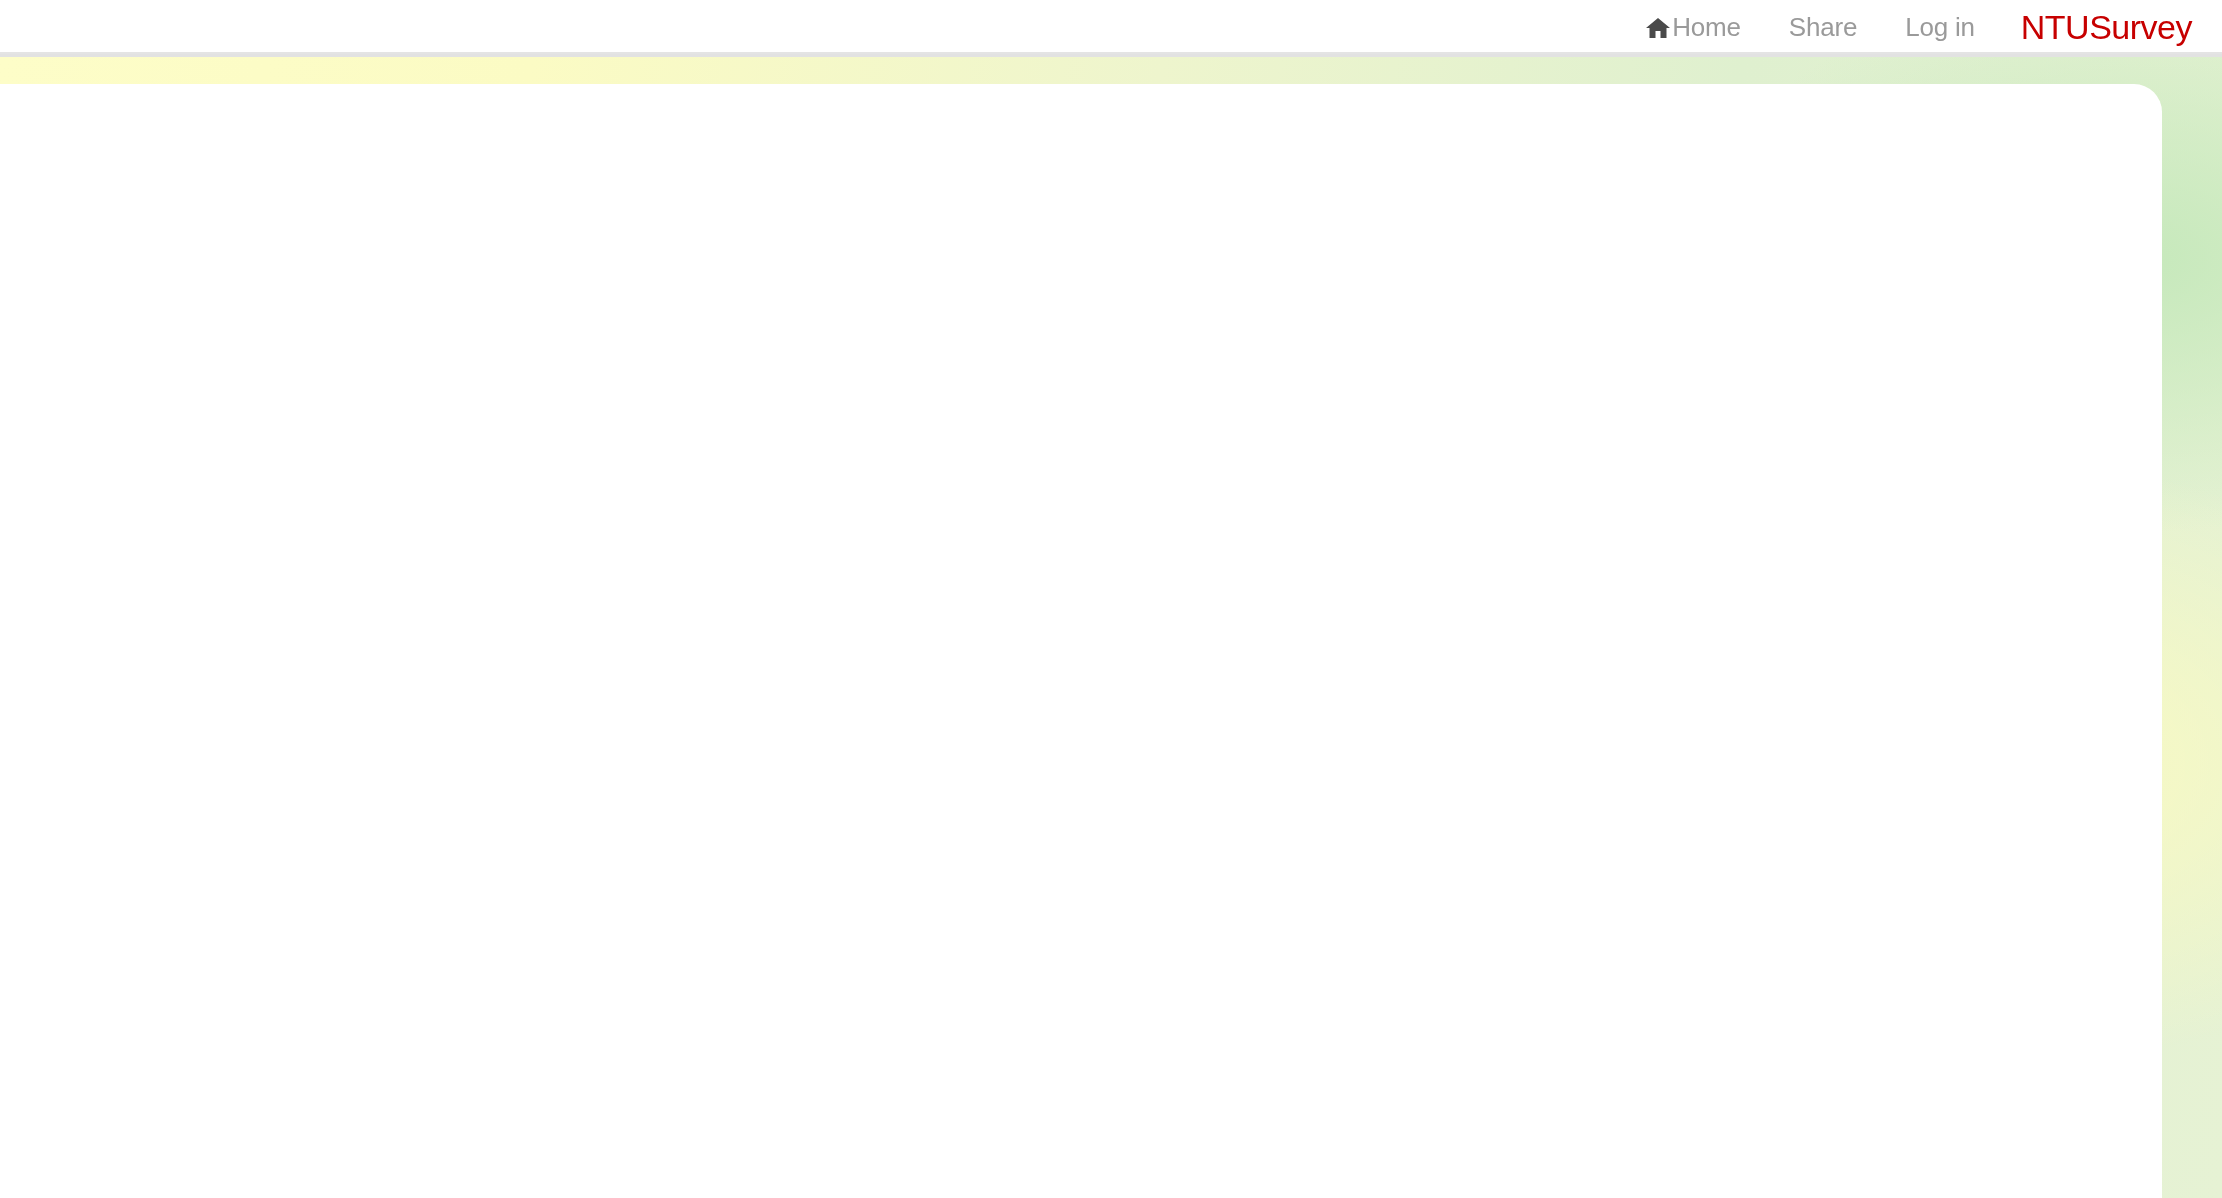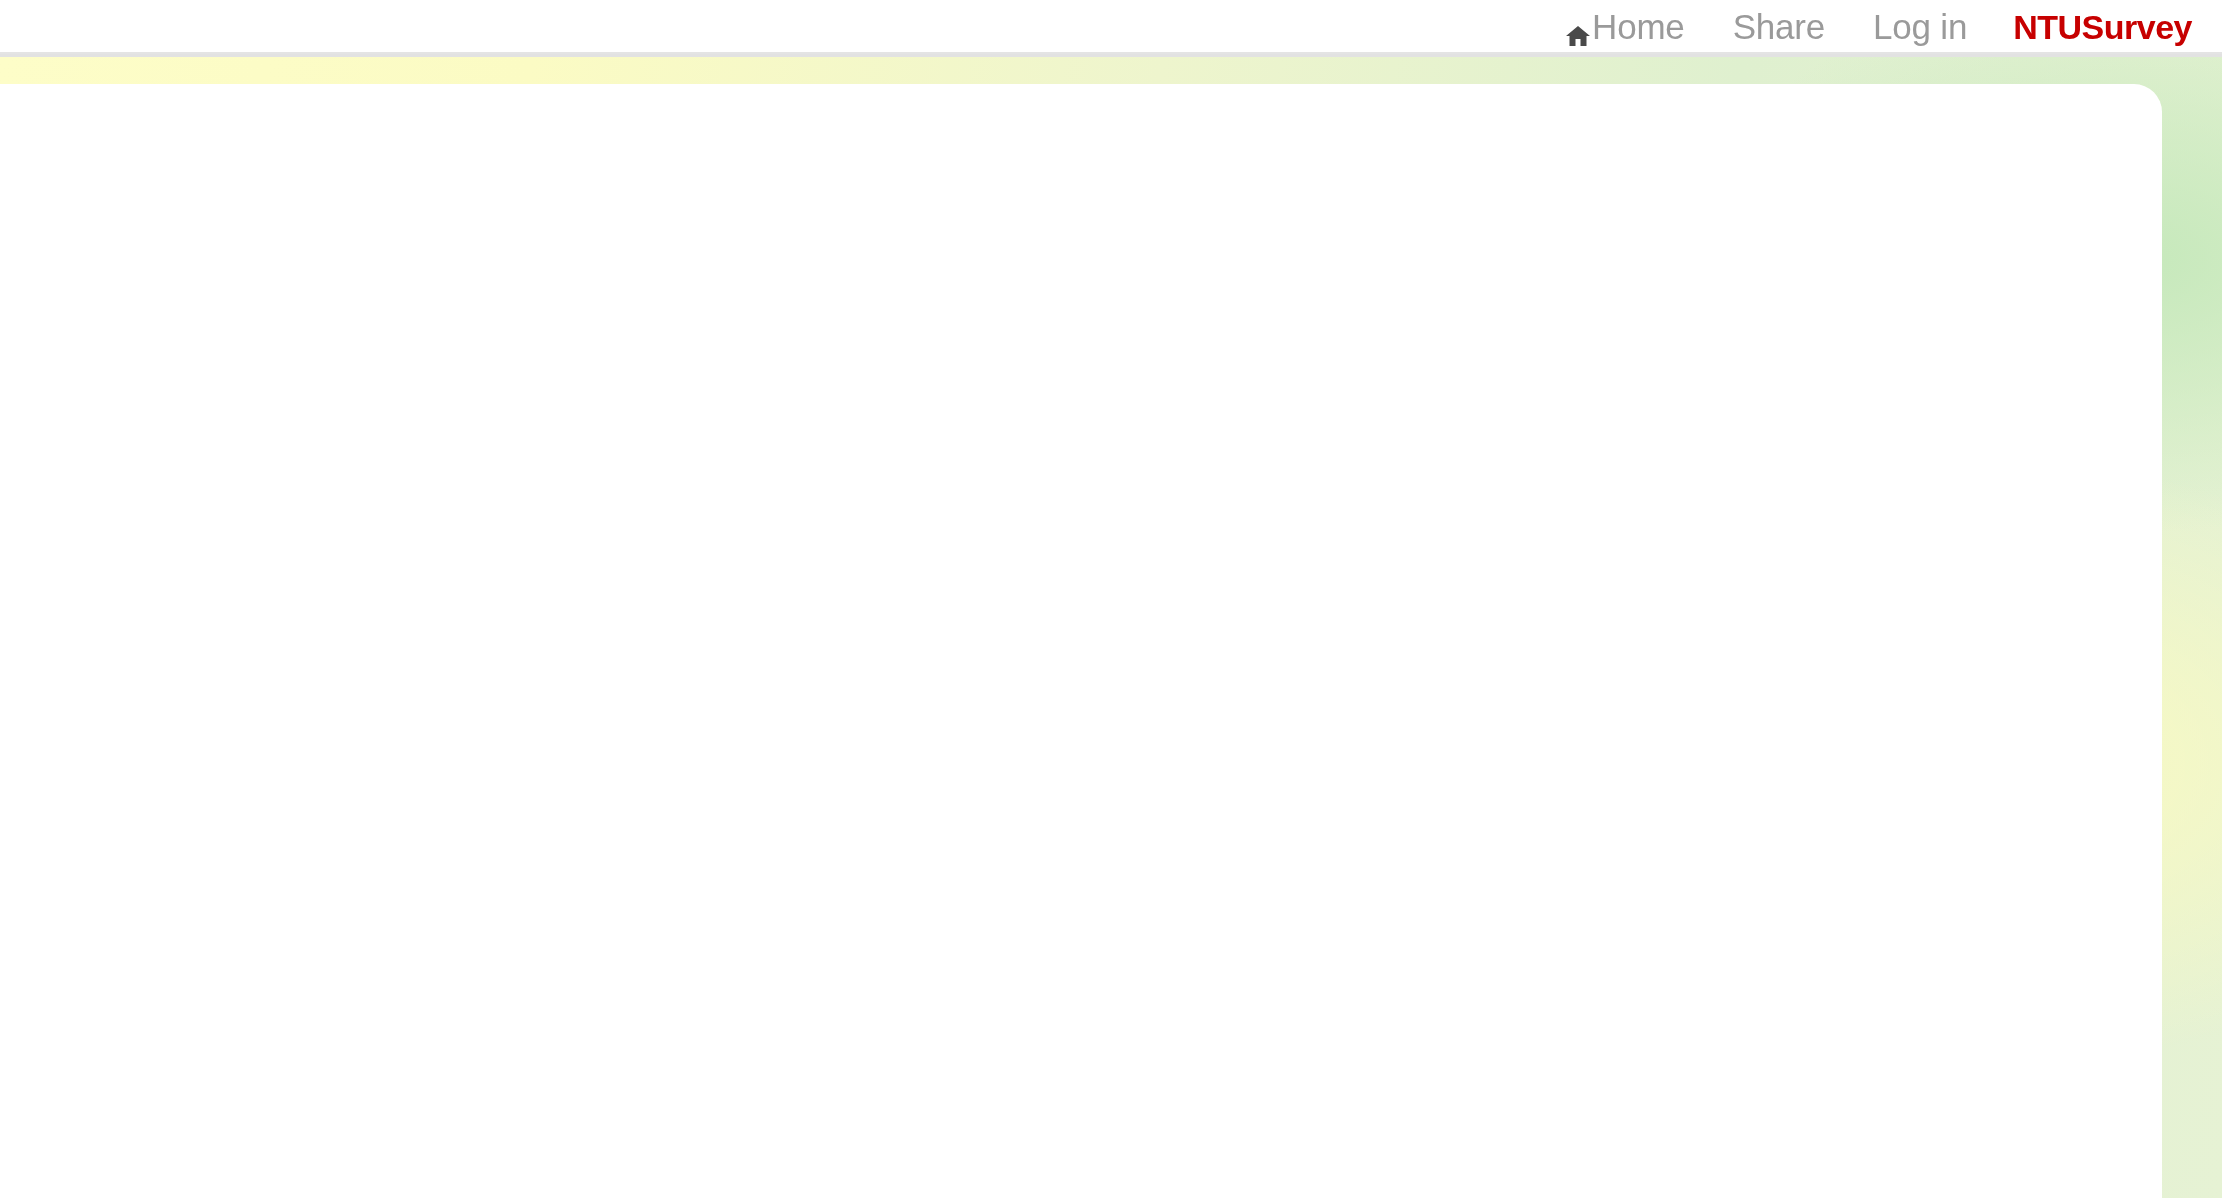--- a/index.html
+++ b/index.html
@@ -30,31 +30,31 @@
     background: #ffffff;
     border-bottom: 2px solid #e4e4e4;
     z-index: 20;
   }
   #nav-links {
     position: absolute; right: 0; top: 0; height: 54px;
     display: flex; align-items: center; gap: 0;
   }
   .nav-item {
     display: flex; align-items: center;
-    font-size: 35px; color: #9a9a9a;
+    font-size: 26px; color: #9a9a9a;
     padding: 0 24px; height: 54px; cursor: pointer;
     white-space: nowrap;
     letter-spacing: -.2px;
   }
   #home-icon {
     display: inline-block; width: 26px; height: 24px;
     margin-right: 1px; position: relative; top: 1px;
   }
   #brand {
-    font-size: 34px; font-weight: bold; color: #c70000;
+    font-size: 34px; font-weight: normal; color: #c70000;
     padding: 0 30px 0 22px; height: 54px;
     display: flex; align-items: center; cursor: pointer;
     letter-spacing: -.5px;
   }
 
   
   #content-card {
     position: absolute; left: 0; top: 84px;
     width: 2162px; height: 1114px;
     background: #ffffff;

